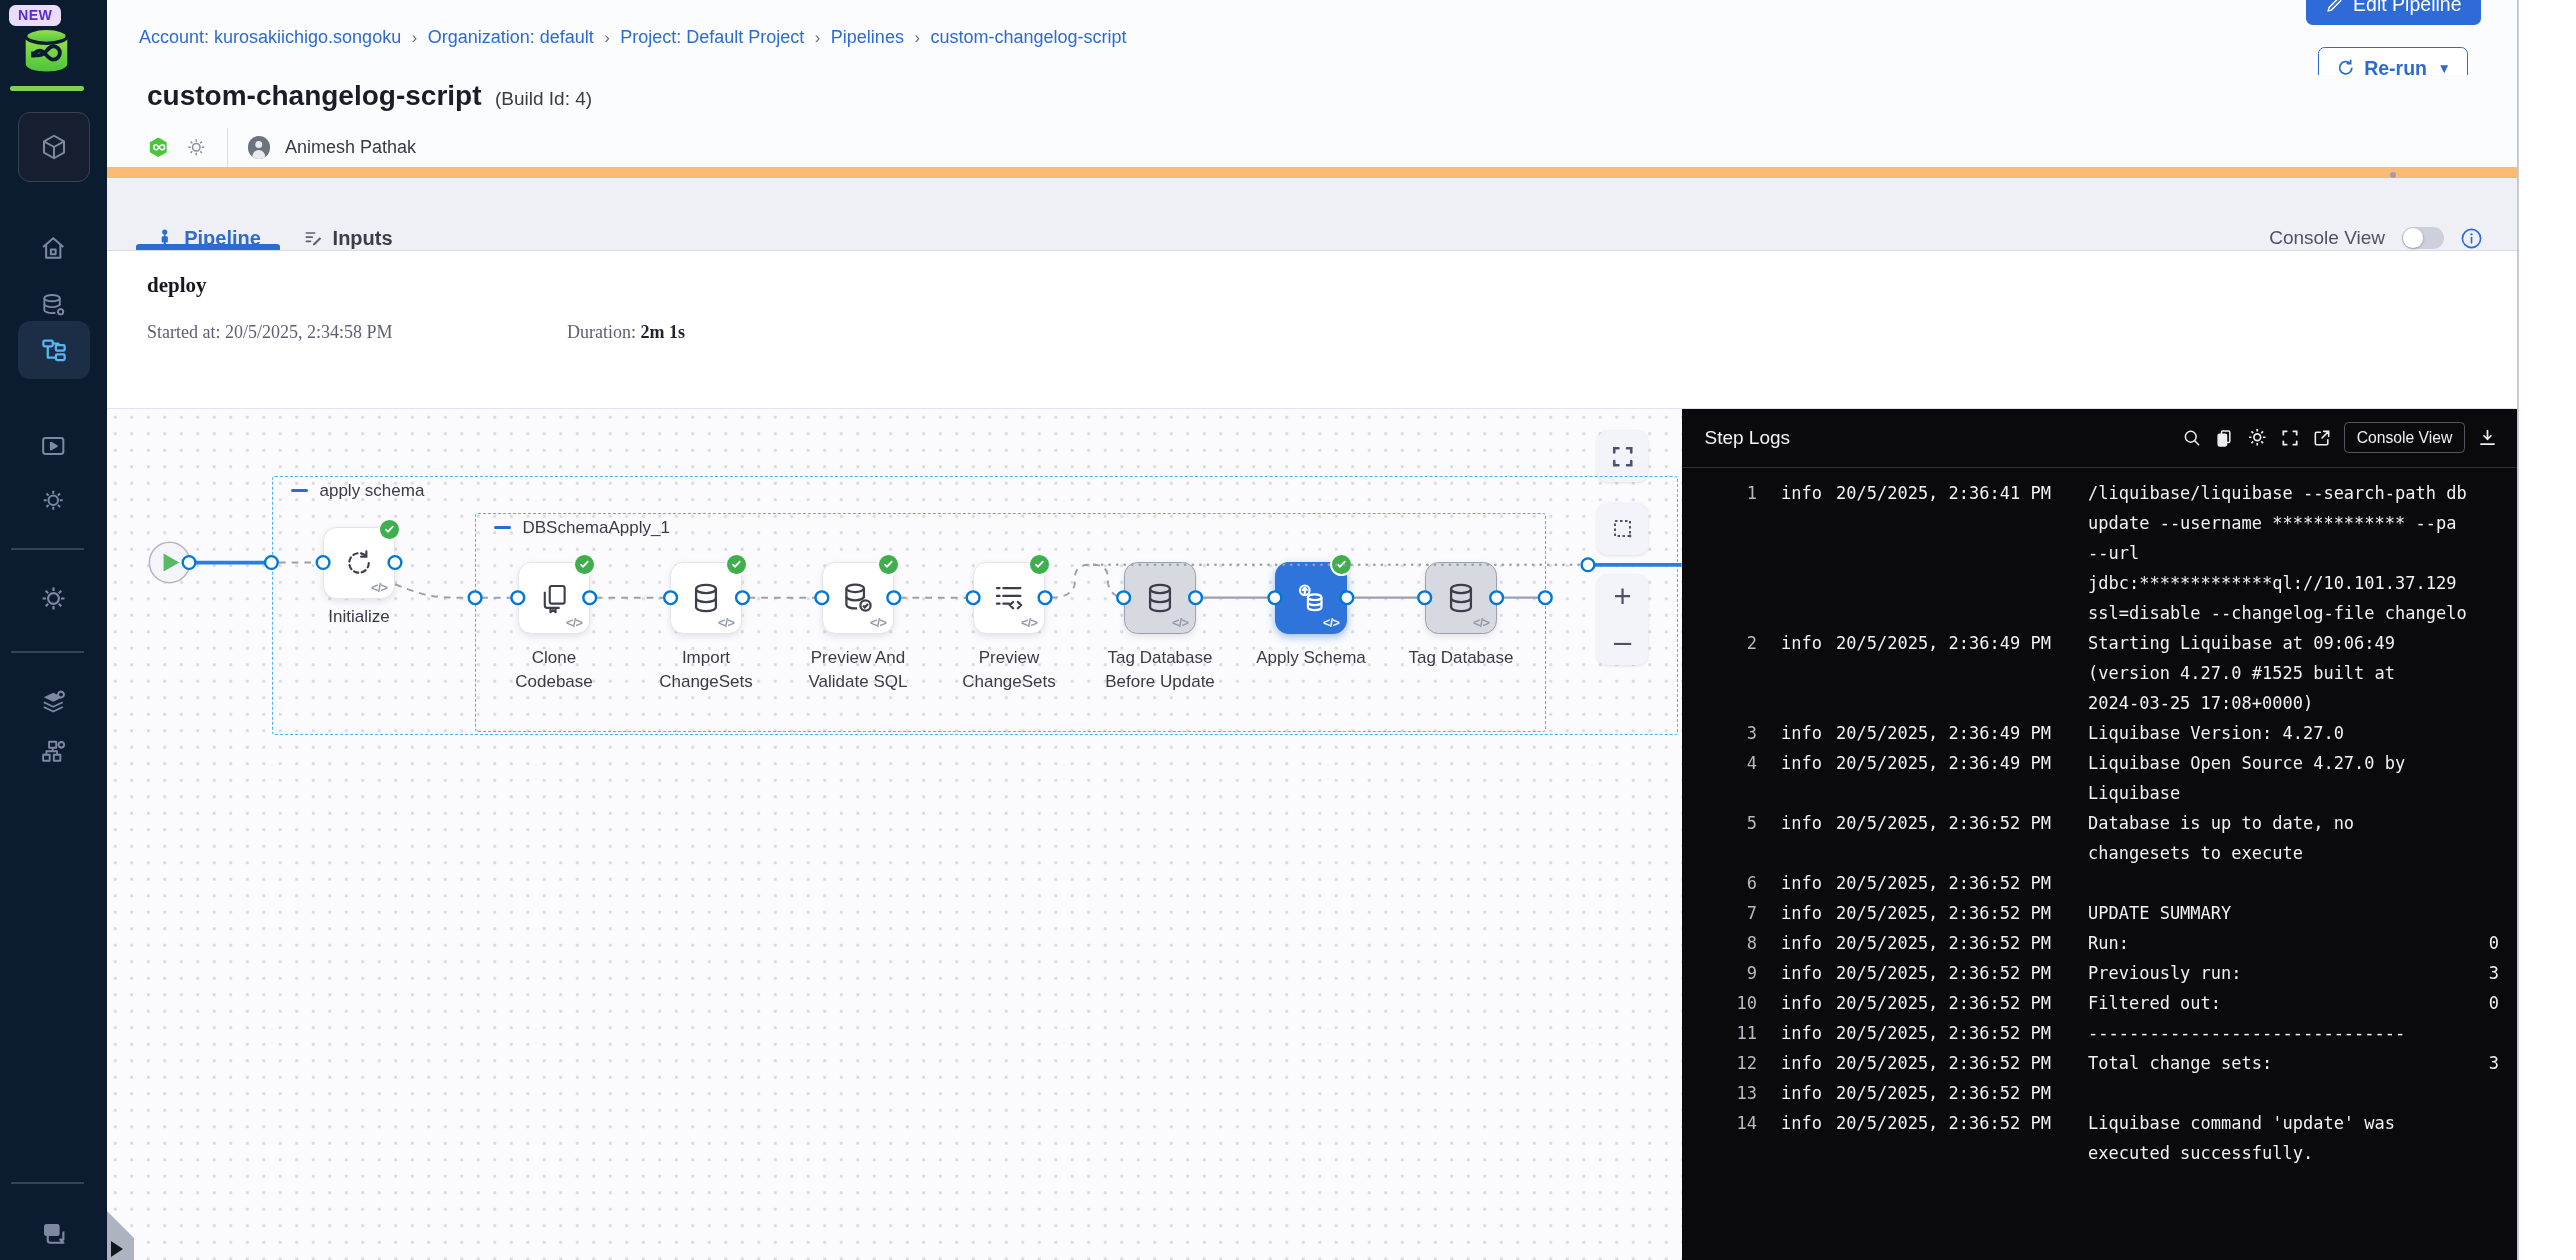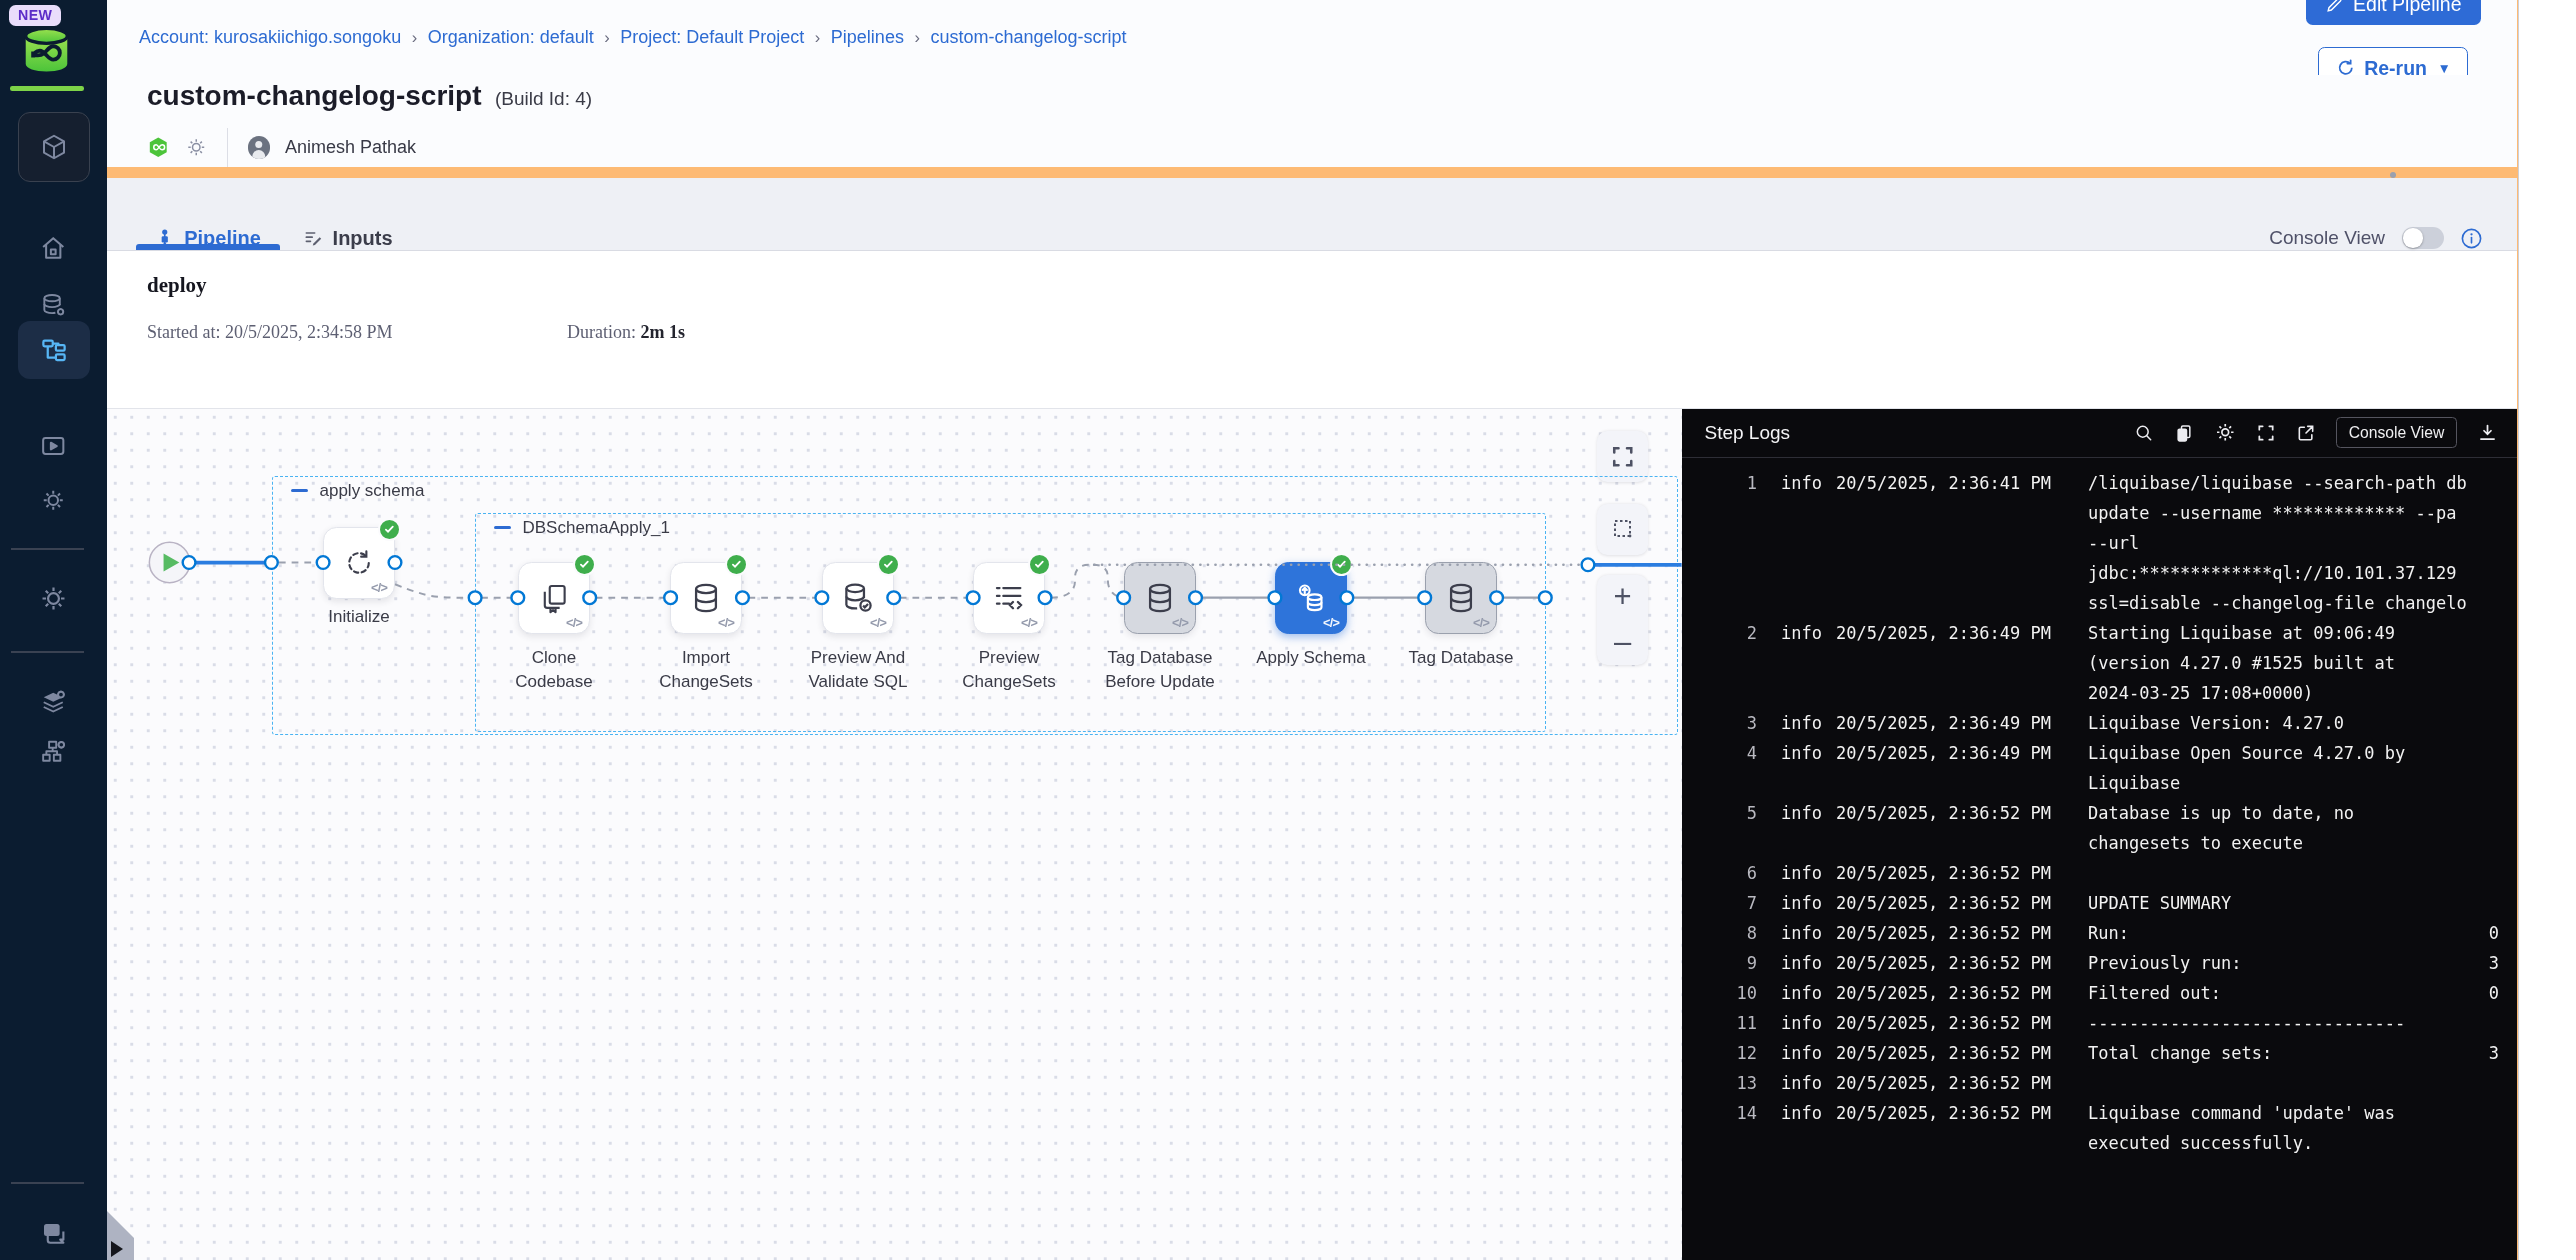--- a/index.html
+++ b/index.html
@@ -104,21 +104,21 @@
     box-shadow:0 0.7px 3px rgba(40,41,61,.12); }
   .zoomstack { position:absolute; width:51px; height:90px; background:#f3f4f9; border-radius:10.5px;
     display:flex; flex-direction:column; box-shadow:0 0.7px 3px rgba(40,41,61,.12); }
   .zoomstack div { flex:1; display:flex; align-items:center; justify-content:center;
     color:#4e5264; font-size:31px; cursor:pointer; }
   .wires { position:absolute; left:0; top:0; pointer-events:none; z-index:3; }
   .nodes-layer { position:absolute; left:0; top:0; width:100%; height:100%; z-index:2; }
 
   
   .logpanel { width:835px; background:#0a0a0d; display:flex; flex-direction:column; }
-  .loghead { height:49px; display:flex; align-items:center; gap:20px; padding:0 19.5px 0 22.5px;
+  .loghead { height:59px; display:flex; align-items:center; gap:12px; padding:0 19.5px 0 22.5px;
     border-bottom:0.7px solid #2e2e36; flex:0 0 auto; }
   .loghead .ltitle { font-size:19px; color:#f4f4f6; margin-right:auto; }
   .lic { color:#ededf1; display:flex; cursor:pointer; }
   .cv-btn { border:1.1px solid #55555f; border-radius:4.5px; color:#f0f0f2; font-size:15.7px;
     padding:5.2px 11.2px; background:transparent; cursor:pointer; white-space:nowrap; }
   .logbody { flex:1; overflow:hidden; padding:10.5px 10.5px 0 15px;
     font-family:"DejaVu Sans Mono", monospace; font-size:17px; line-height:30px; color:#f2f2f2; }
   .lrow { display:flex; }
   .lnum { flex:0 0 60px; text-align:right; color:#b9b9c0; }
   .llvl { flex:0 0 55px; margin-left:24px; }

